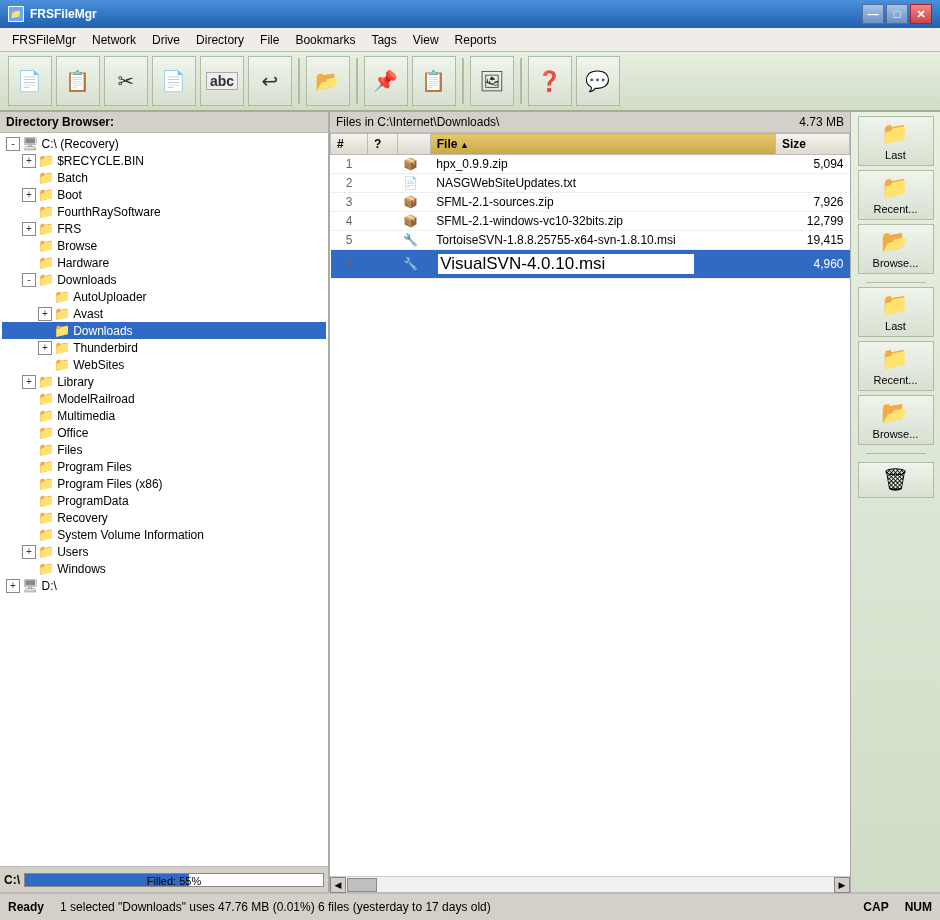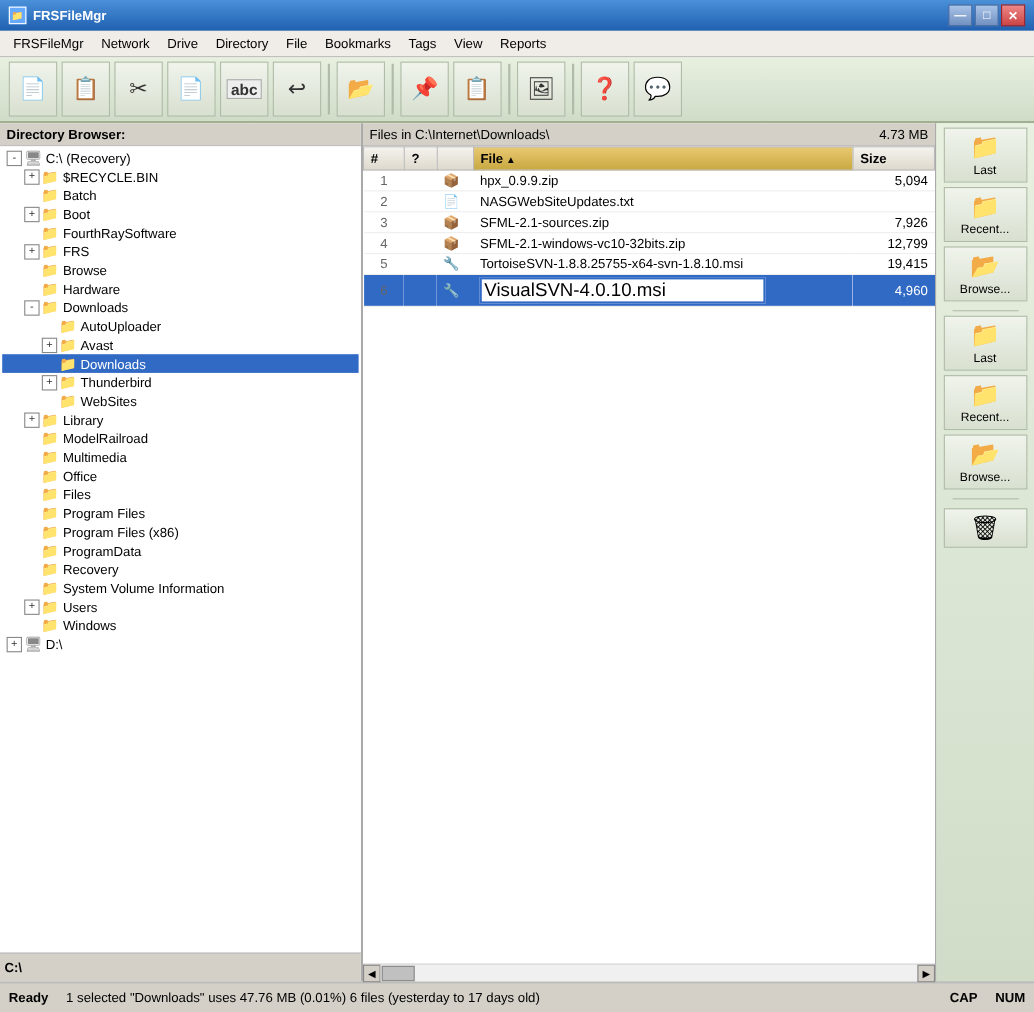--- a/index.html
+++ b/index.html
@@ -518,20 +518,26 @@
           <span>Windows</span>
         </div>
         <div class="tree-item" style="padding-left: 4px;">
           <span class="expand-btn">+</span>
           <span class="drive-icon">🖥</span>
           <span>D:\</span>
         </div>
       </div>
     <div id="drive-bar">
       <span id="drive-label">C:\</span>
+      <div id="progress-bar-container">
+        <div id="progress-bar-fill"></div>
+        <div id="progress-text">
+          <span>Filled:</span> <span>55%</span>
+        </div>
+      </div>
     </div>
   </div>
 
   <div id="file-panel">
     <div id="file-panel-header">
       <span>Files in C:\Internet\Downloads\</span>
       <span>4.73 MB</span>
     </div>
     <div id="file-list-container">
       <table id="file-table">

